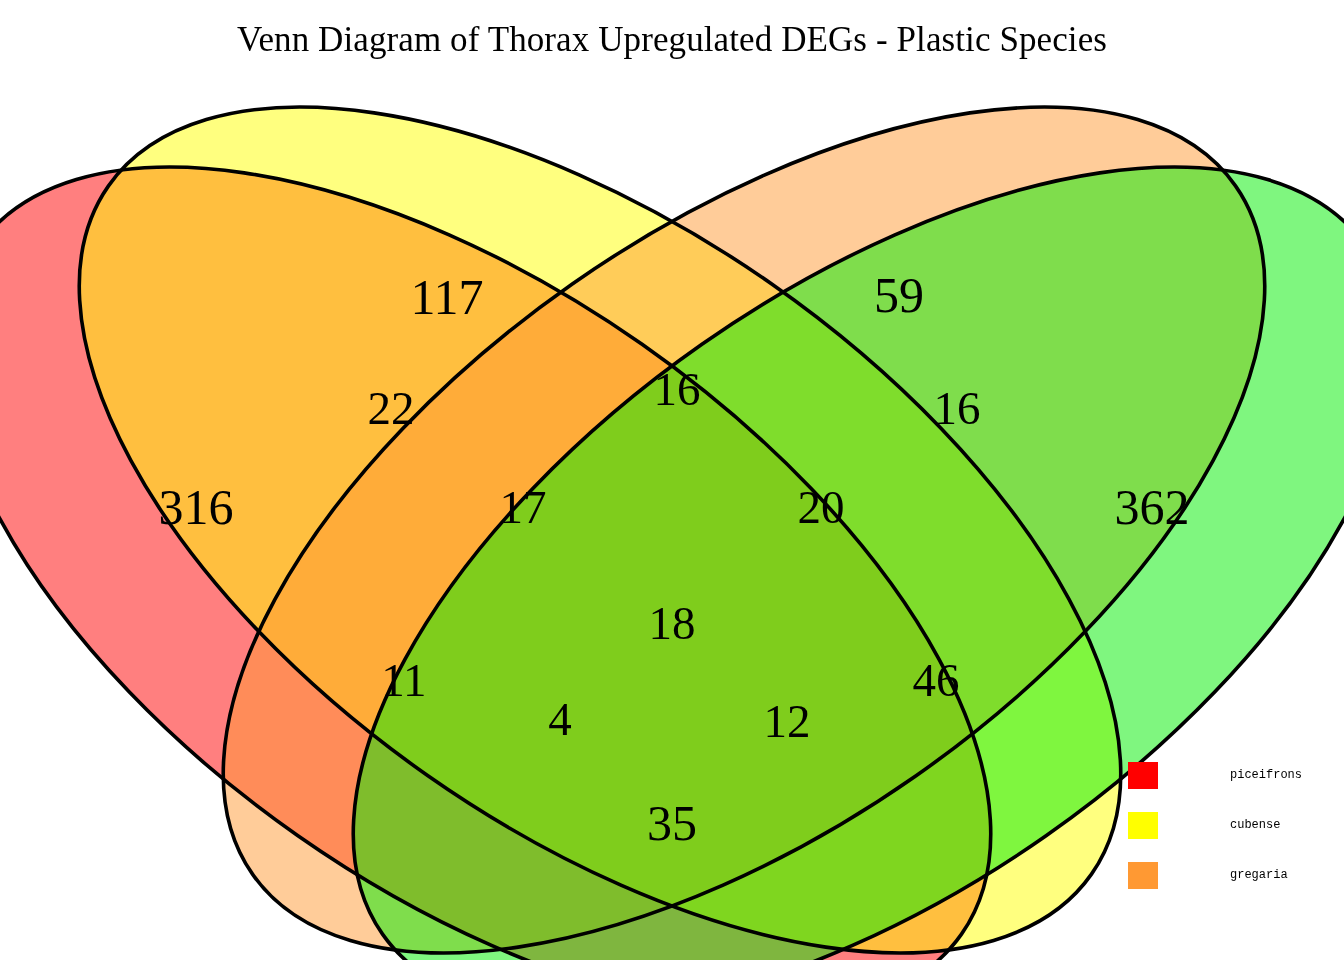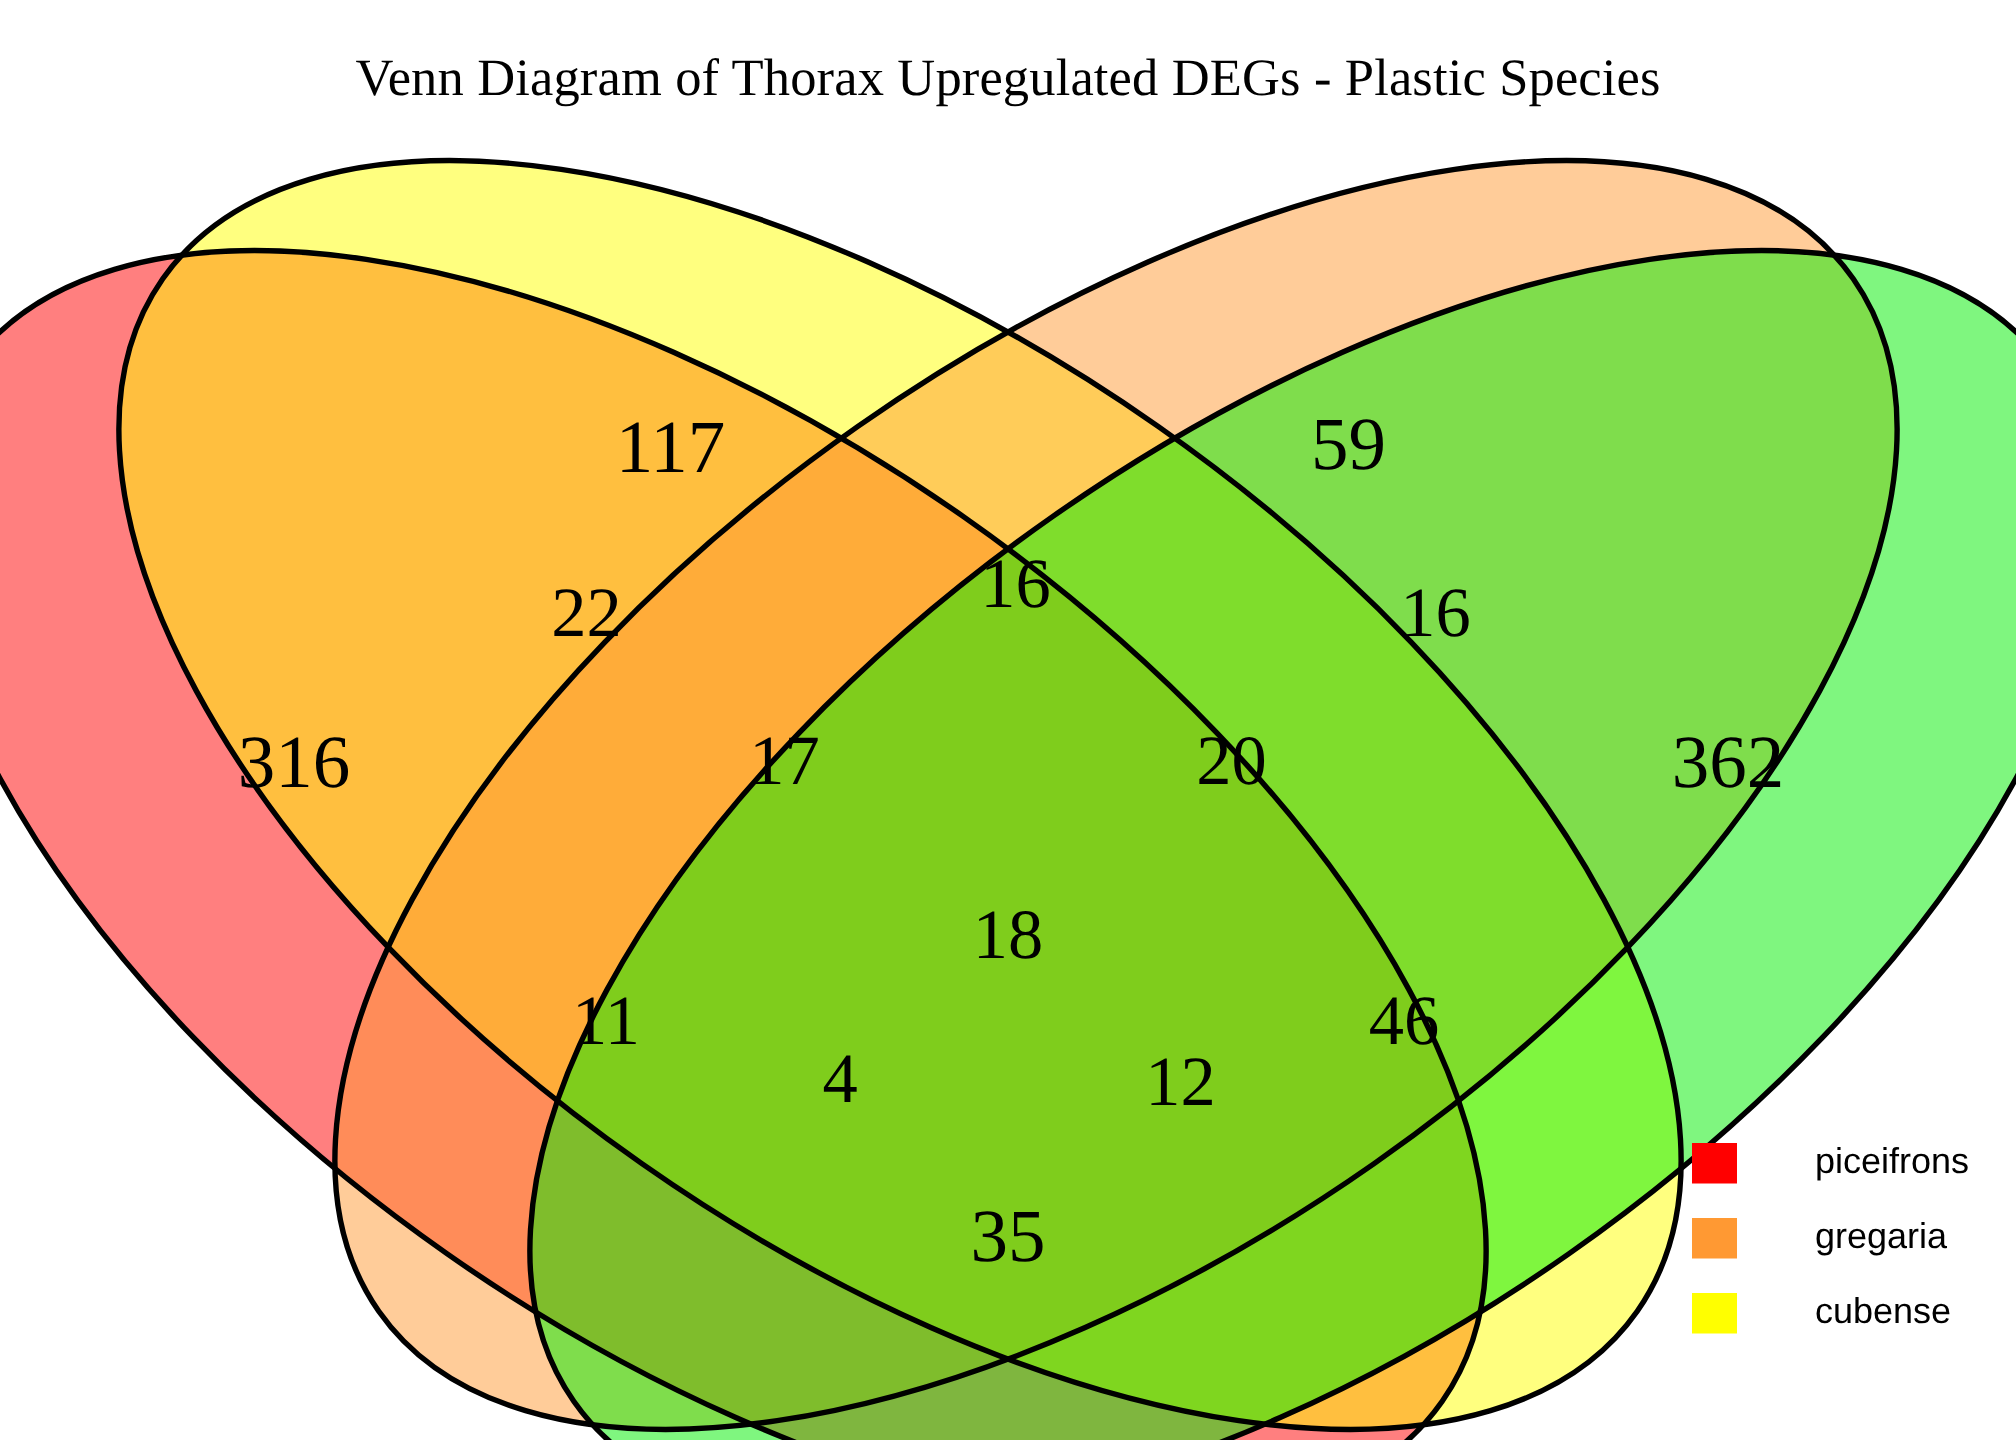--- a/index.html
+++ b/index.html
@@ -16,21 +16,21 @@
   }
 
   #venn-page {
     position: absolute;
     inset: 0;
     background: #ffffff;
   }
 
   .title {
     position: absolute;
-    top: 32px;
+    top: 20px;
     left: 0;
     width: 1344px;
     text-align: center;
     font-family: "Liberation Serif", "DejaVu Serif", serif;
     font-size: 35px;
     font-weight: 400;
     color: #000000;
     letter-spacing: 0.1px;
     white-space: nowrap;
   }
@@ -64,23 +64,23 @@
     display: flex;
     align-items: center;
     height: 50px;
   }
   .legend-swatch {
     width: 30px;
     height: 27px;
     flex: 0 0 auto;
   }
   .legend-label {
-    margin-left: 52px;
-    font-family: Liberation Sans, sans-serif;
-    font-size: 24px;
+    margin-left: 72px;
+    font-family: Liberation Mono, monospace;
+    font-size: 12px;
     color: #000000;
     white-space: nowrap;
   }
 </style>
 </head>
 <body>
 
 <div id="venn-page">
 
   <div class="title">Venn Diagram of Thorax Upregulated DEGs - Plastic Species</div>
@@ -133,22 +133,22 @@
       <text class="region-count big" x="1152" y="513">362</text>
     </g>
   </svg>
 
   <div class="legend">
     <div class="legend-row">
       <span class="legend-swatch" style="background: rgb(255, 0, 0);"></span>
       <span class="legend-label">piceifrons</span>
     </div>
     <div class="legend-row">
+      <span class="legend-swatch" style="background: rgb(255, 255, 0);"></span>
+      <span class="legend-label">cubense</span>
+    </div>
+    <div class="legend-row">
       <span class="legend-swatch" style="background: rgb(255, 153, 51);"></span>
       <span class="legend-label">gregaria</span>
-    </div>
-    <div class="legend-row">
-      <span class="legend-swatch" style="background: rgb(255, 255, 0);"></span>
-      <span class="legend-label">cubense</span>
     </div>
   </div>
 
 </div>
 
 </body></html>

